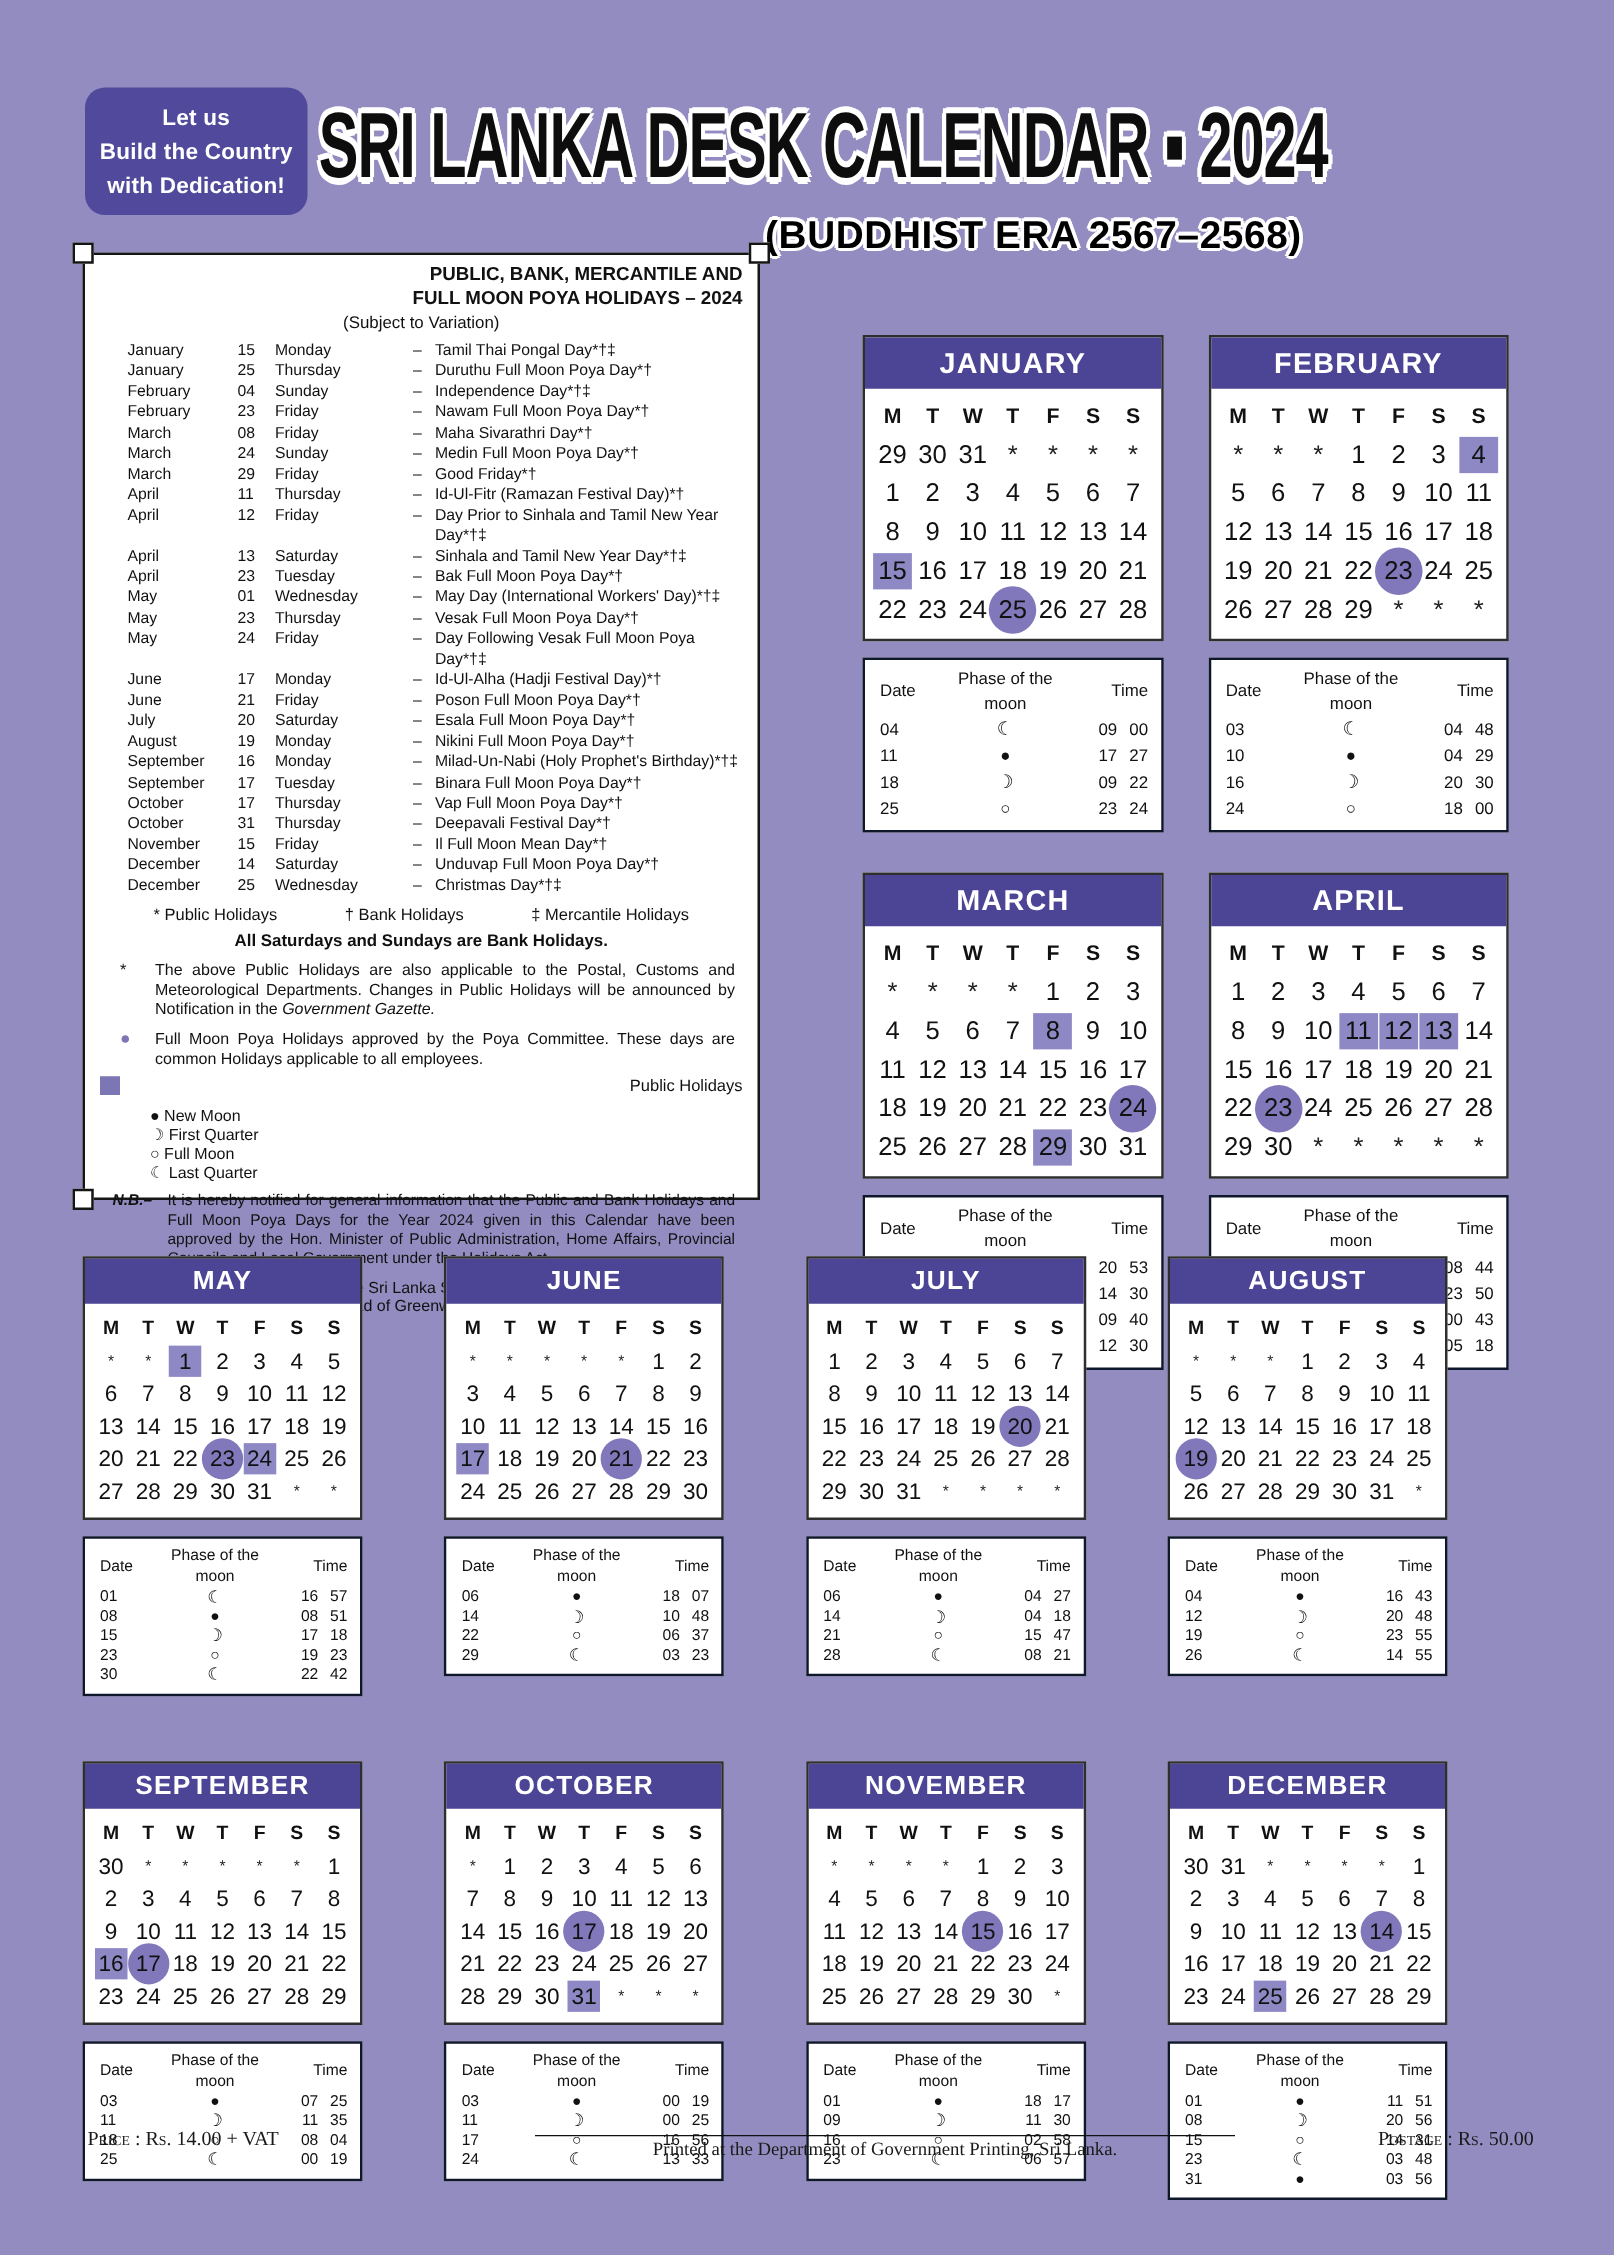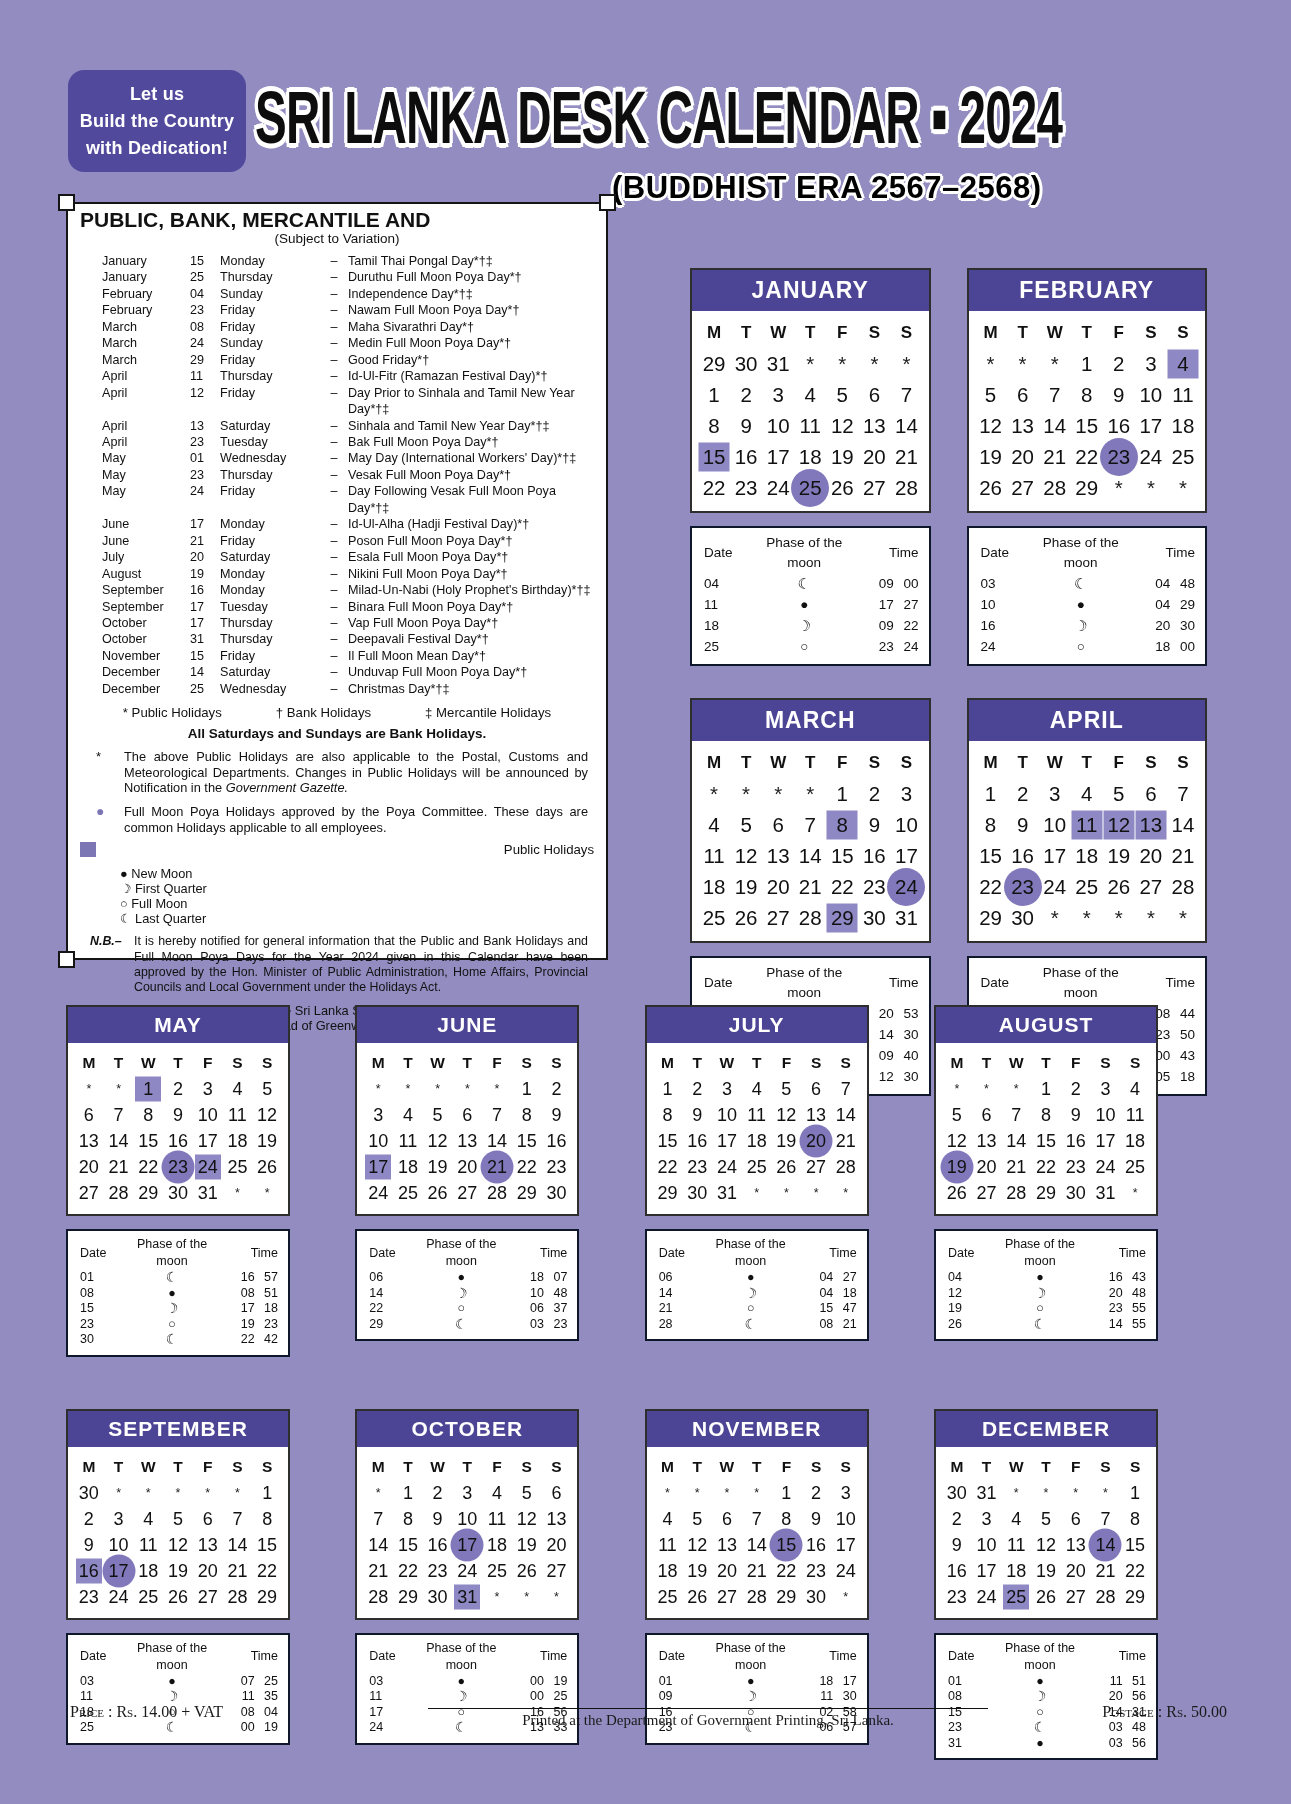--- a/index.html
+++ b/index.html
@@ -30,21 +30,21 @@
                 -3px 0 0 #fff,3px 0 0 #fff,0 -3px 0 #fff,0 3px 0 #fff;
   }
   
   .holiday-box{
     position:absolute;left:66px;top:202px;width:542px;height:758px;
     background:#fff;border:2px solid #151515;box-sizing:border-box;
     padding:6px 12px 4px 12px;
   }
   .corner{position:absolute;width:13px;height:13px;background:#fff;border:2px solid #151515;}
   .corner.tl{left:-10px;top:-10px;} .corner.tr{right:-10px;top:-10px;} .corner.bl{left:-10px;bottom:-10px;}
-  .hb-title{text-align:left;font-weight:bold;font-size:21px;line-height:19px;}
+  .hb-title{text-align:right;font-weight:bold;font-size:15px;line-height:19px;}
   .hb-sub{text-align:center;font-size:13.5px;margin:2px 0 7px;}
   .hrows{font-size:12.6px;}
   .hrow{display:grid;grid-template-columns:88px 30px 100px 28px 1fr;line-height:16.45px;padding-left:22px;}
   .hrow .hc1{text-align:left;}
   .hrow .hc3{text-align:center;}
   .hleg{display:flex;justify-content:center;gap:54px;font-weight:normal;font-size:13.2px;margin-top:8px;}
   .allsat{text-align:center;font-weight:bold;font-size:13.5px;margin-top:6px;}
   .note{display:grid;grid-template-columns:28px 1fr;font-size:12.8px;line-height:15.6px;
         text-align:justify;margin-top:8px;padding:0 6px 0 16px;}
   .note .sym{text-align:left;font-size:13px;}
@@ -116,20 +116,21 @@
   <span>with Dedication!</span>
 </div>
 <div class="main-title">SRI LANKA DESK CALENDAR ▪ 2024</div>
 <div class="subtitle">(BUDDHIST ERA 2567–2568)</div>
 
 <div class="holiday-box">
   <div class="corner tl"></div>
   <div class="corner tr"></div>
   <div class="corner bl"></div>
   <div class="hb-title">PUBLIC, BANK, MERCANTILE AND</div>
+  <div class="hb-title">FULL MOON POYA HOLIDAYS – 2024</div>
   <div class="hb-sub">(Subject to Variation)</div>
   <div class="hrows" id="holiday-rows">
       <div class="hrow">
         <div class="hc0">January</div>
         <div class="hc1">15</div>
         <div class="hc2">Monday</div>
         <div class="hc3">–</div>
         <div class="hc4">Tamil Thai Pongal Day*†‡</div>
       </div>
       <div class="hrow">

